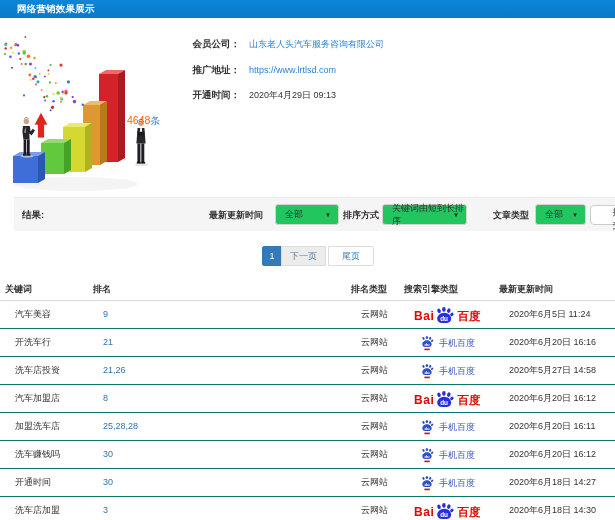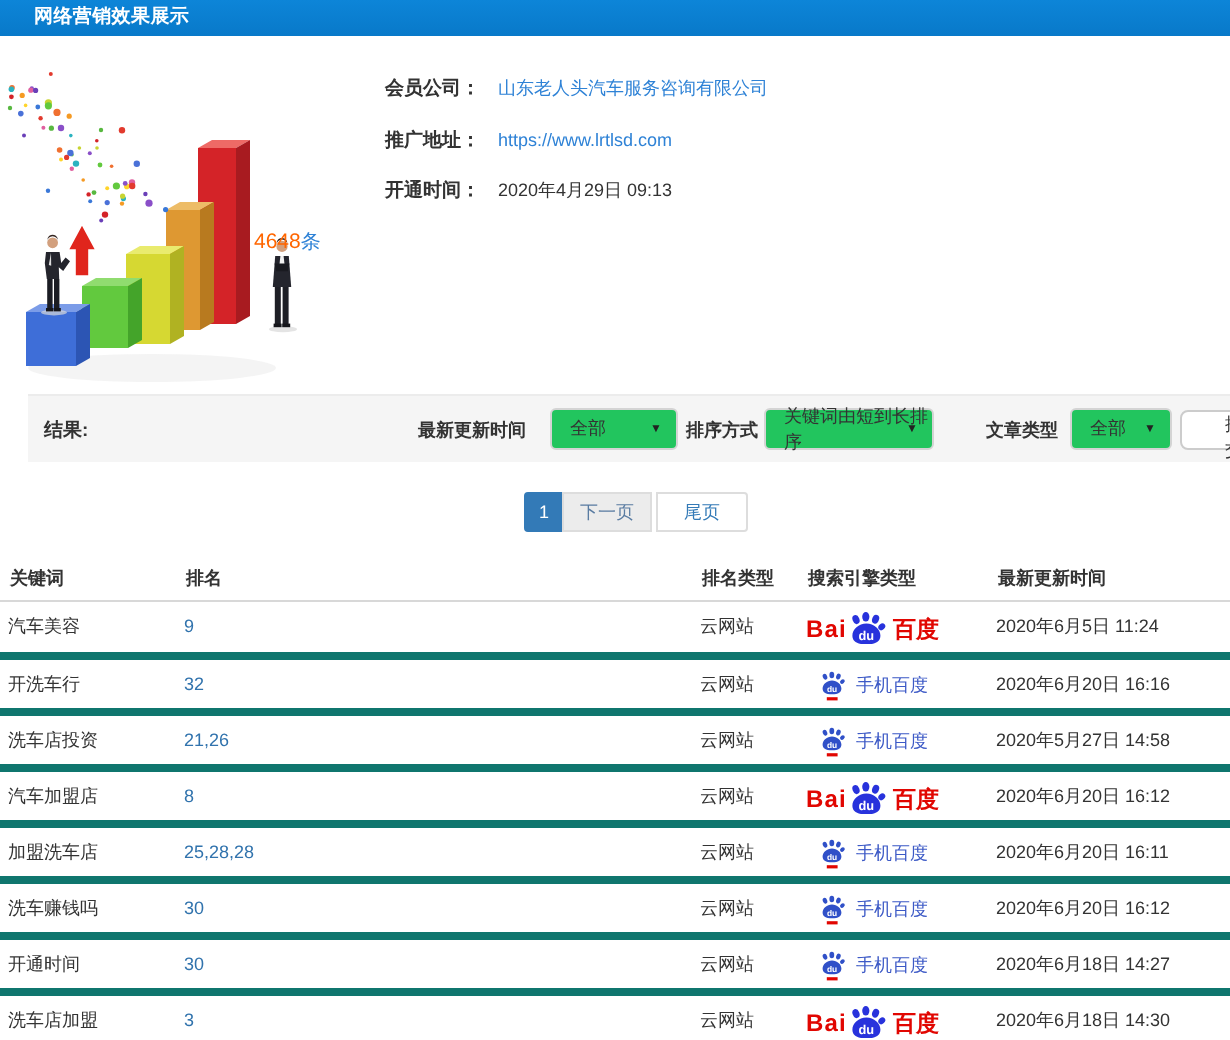--- a/index.html
+++ b/index.html
@@ -48,21 +48,21 @@
   .pg-last { width:46px; background:#fff; color:#337ab7; margin-left:2px;
     border-radius:0 2px 2px 0; }
 
   
   .rank-table { position:absolute; left:0; top:277px; width:615px;
     border-collapse:collapse; table-layout:fixed; }
   .rank-table th { height:23px; text-align:left; vertical-align:middle;
     font-size:9px; color:#333; font-weight:bold; padding:3px 0 0 5px;
     border-bottom:1px solid #d8d8d8; }
   .rank-table td { height:28px; vertical-align:middle; font-size:9px; color:#333;
-    padding:0 0 0 4px; border-bottom:4px solid #0f766e; overflow:hidden; white-space:nowrap; }
+    padding:0 0 0 15px; border-bottom:1px solid #0f766e; overflow:hidden; white-space:nowrap; }
   .rank-table td.rank a { color:#3173ad; text-decoration:none; }
   .rank-table col.c1 { width:88px; } .rank-table col.c2 { width:258px; }
   .rank-table col.c3 { width:53px; } .rank-table col.c4 { width:95px; }
   .rank-table col.c5 { width:121px; }
   .logo-wrap { display:flex; align-items:center;text-align:center; }
 </style>
 </head>
 <body>
 
 <div class="page">
@@ -270,21 +270,21 @@
         <text x="26.2" y="14.8" font-size="6.4" font-weight="bold" fill="#fff" font-family="Liberation Sans, sans-serif">du</text>
       </g>
       <text x="43.5" y="13.5" font-size="11.5" font-weight="bold" fill="#e10601" font-family="Liberation Sans, sans-serif">百度</text>
     </svg>
             </div>
           </td>
           <td>2020年6月5日 11:24</td>
         </tr>
         <tr>
           <td>开洗车行</td>
-          <td class="rank"><a href="#">32</a></td>
+          <td class="rank"><a href="#">21</a></td>
           <td>云网站</td>
           <td>
             <div class="logo-wrap" style="margin-left: 7px;">
               <svg class="m-baidu-mobile" width="60" height="18" viewBox="0 0 60 18" xmlns="http://www.w3.org/2000/svg">
       <g>
         <ellipse cx="2.5" cy="5.4" rx="1.1" ry="1.5" fill="#3050c8" transform="rotate(-22 2.5 5.4)"></ellipse>
         <ellipse cx="5.9" cy="4.5" rx="1.2" ry="1.6" fill="#3050c8"></ellipse>
         <ellipse cx="9.2" cy="5.3" rx="1.1" ry="1.5" fill="#3050c8" transform="rotate(20 9.2 5.3)"></ellipse>
         <ellipse cx="11.2" cy="7.8" rx="1.0" ry="1.3" fill="#3050c8" transform="rotate(48 11.2 7.8)"></ellipse>
         <path d="M6 7.2 c2.5 0 4.7 1.9 4.7 4 c0 1.9 -1.4 2.9 -4.7 2.9 c-3.3 0 -4.7 -1 -4.7 -2.9 c0 -2.1 2.2 -4 4.7 -4 z" fill="#3050c8"></path>

